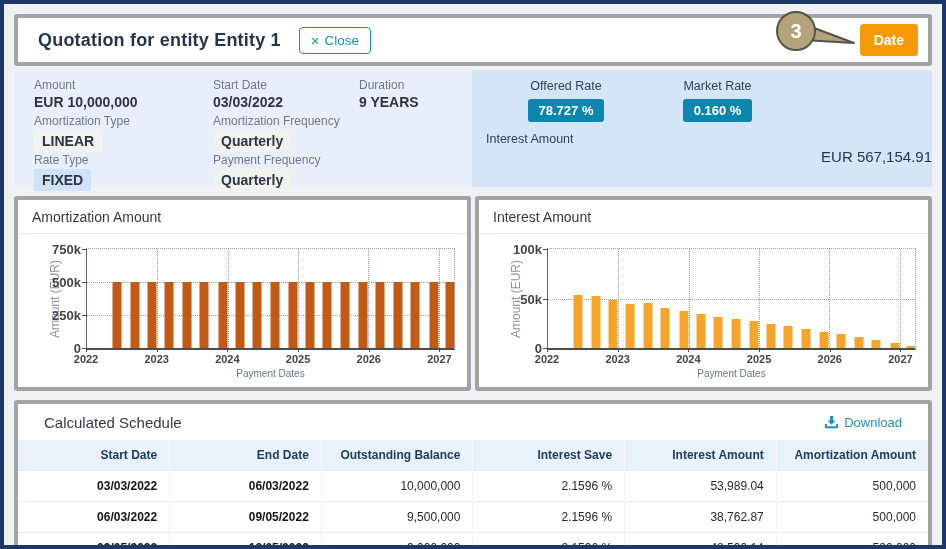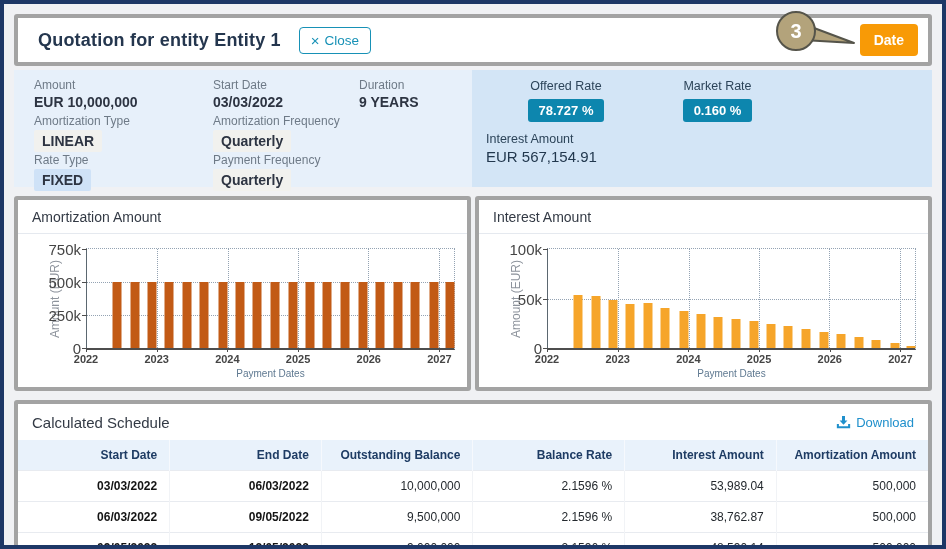--- a/index.html
+++ b/index.html
@@ -46,21 +46,21 @@
   .chip { display:inline-block; padding:3px 8px; background:#f1f1ee; border-radius:2px; }
   .chip.blue { background:#cfe2f7; }
   .info-right { flex:1; background:#d3e5f6; padding:9px 0 0 14px; }
   .rates-row { display:grid; grid-template-columns:160px 143px 1fr;text-align:center; }
   .lbl2 { font-size:12.5px; color:#2c4459; margin-bottom:6px; }
   .badge {
     display:inline-block; background:#0d86ae; color:#fff; font-weight:bold;
     font-size:13px; padding:4px 11px; border-radius:3px;
   }
   .interest-amt { margin-top:10px; }
-  .val2 { font-size:15px; color:#22384e; margin-top:2px; }
+  .val2 { font-size:15px; color:#22384e; margin-top:2px;text-align:right; }
 
   
   .charts-row { display:flex; gap:4px; margin-bottom:9px; }
   .chart-card { flex:1; }
   .chart-title { font-size:14px; color:#333a45; padding:9px 14px 8px; border-bottom:1px solid #e5e9ef; }
   .chart-body { position:relative; padding:14px 12px 0 6px; }
   .ylab {
     position:absolute; left:-13px; top:58px; width:100px; text-align:center;
     transform:rotate(-90deg); font-size:12px; color:#8d939c;
   }
@@ -68,34 +68,34 @@
   .plot-area {
     position:relative; height:102px;
     border-left:1px solid #5b6770; border-bottom:2px solid #4d4d4d;
     border-top:1px dotted #94a3b3; border-right:1px dotted #94a3b3;
   }
   .hline { position:absolute; left:0; right:0; border-top:1px dotted #94a3b3; }
   .vline { position:absolute; top:0; bottom:0; border-left:1px dotted #94a3b3; }
   .bar { position:absolute; bottom:0; width:9px; transform:translateX(-50%); }
   .ytick-label {
     position:absolute; left:-48px; width:42px; text-align:right;
-    font-size:15px; font-weight:normal; color:#454545; transform:translateY(-50%);
+    font-size:13px; font-weight:bold; color:#454545; transform:translateY(-50%);
   }
   .ytick-mark { position:absolute; left:-5px; width:5px; border-top:1px solid #4d4d4d; }
   .xticks { position:relative; height:15px; }
   .xtick-label {
     position:absolute; top:3px; transform:translateX(-50%);
     font-size:11px; font-weight:bold; color:#454545; white-space:nowrap;
   }
   .xtick-mark { position:absolute; top:-2px; height:4px; border-left:1px solid #4d4d4d; }
   .x-axis-title { text-align:center; font-size:10px; color:#5e7890; padding:3px 0 8px; }
 
   
   .table-card { overflow:hidden; }
-  .table-top { display:flex; align-items:center; justify-content:space-between; padding:10px 14px 9px; }
+  .table-top { display:flex; align-items:center; justify-content:space-between; padding:10px 26px 9px; }
   .sched-title { font-size:15px; color:#333a45; }
   .download { color:#2090cc; font-size:13px; display:inline-flex; align-items:center; gap:5px; text-decoration:none; cursor:pointer; }
   table { width:100%; border-collapse:collapse; font-size:12px; table-layout:fixed; }
   thead th {
     background:#e9f2fb; color:#1e3c64; font-weight:bold; text-align:right;
     padding:8px 12px; border-left:1px solid #f6f9fd;
   }
   thead th:first-child { border-left:none; }
   tbody td {
     text-align:right; padding:8px 12px; color:#24292e;
@@ -306,21 +306,21 @@
         </svg>
         <span>Download</span>
       </a>
     </div>
     <table>
       <thead>
           <tr>
             <th>Start Date</th>
             <th>End Date</th>
             <th>Outstanding Balance</th>
-            <th>Balance Rate</th>
+            <th>Interest Save</th>
             <th>Interest Amount</th>
             <th>Amortization Amount</th>
           </tr>
         </thead>
       <tbody>
           <tr>
             <td>03/03/2022</td>
             <td>06/03/2022</td>
             <td>10,000,000</td>
             <td>2.1596 %</td>

